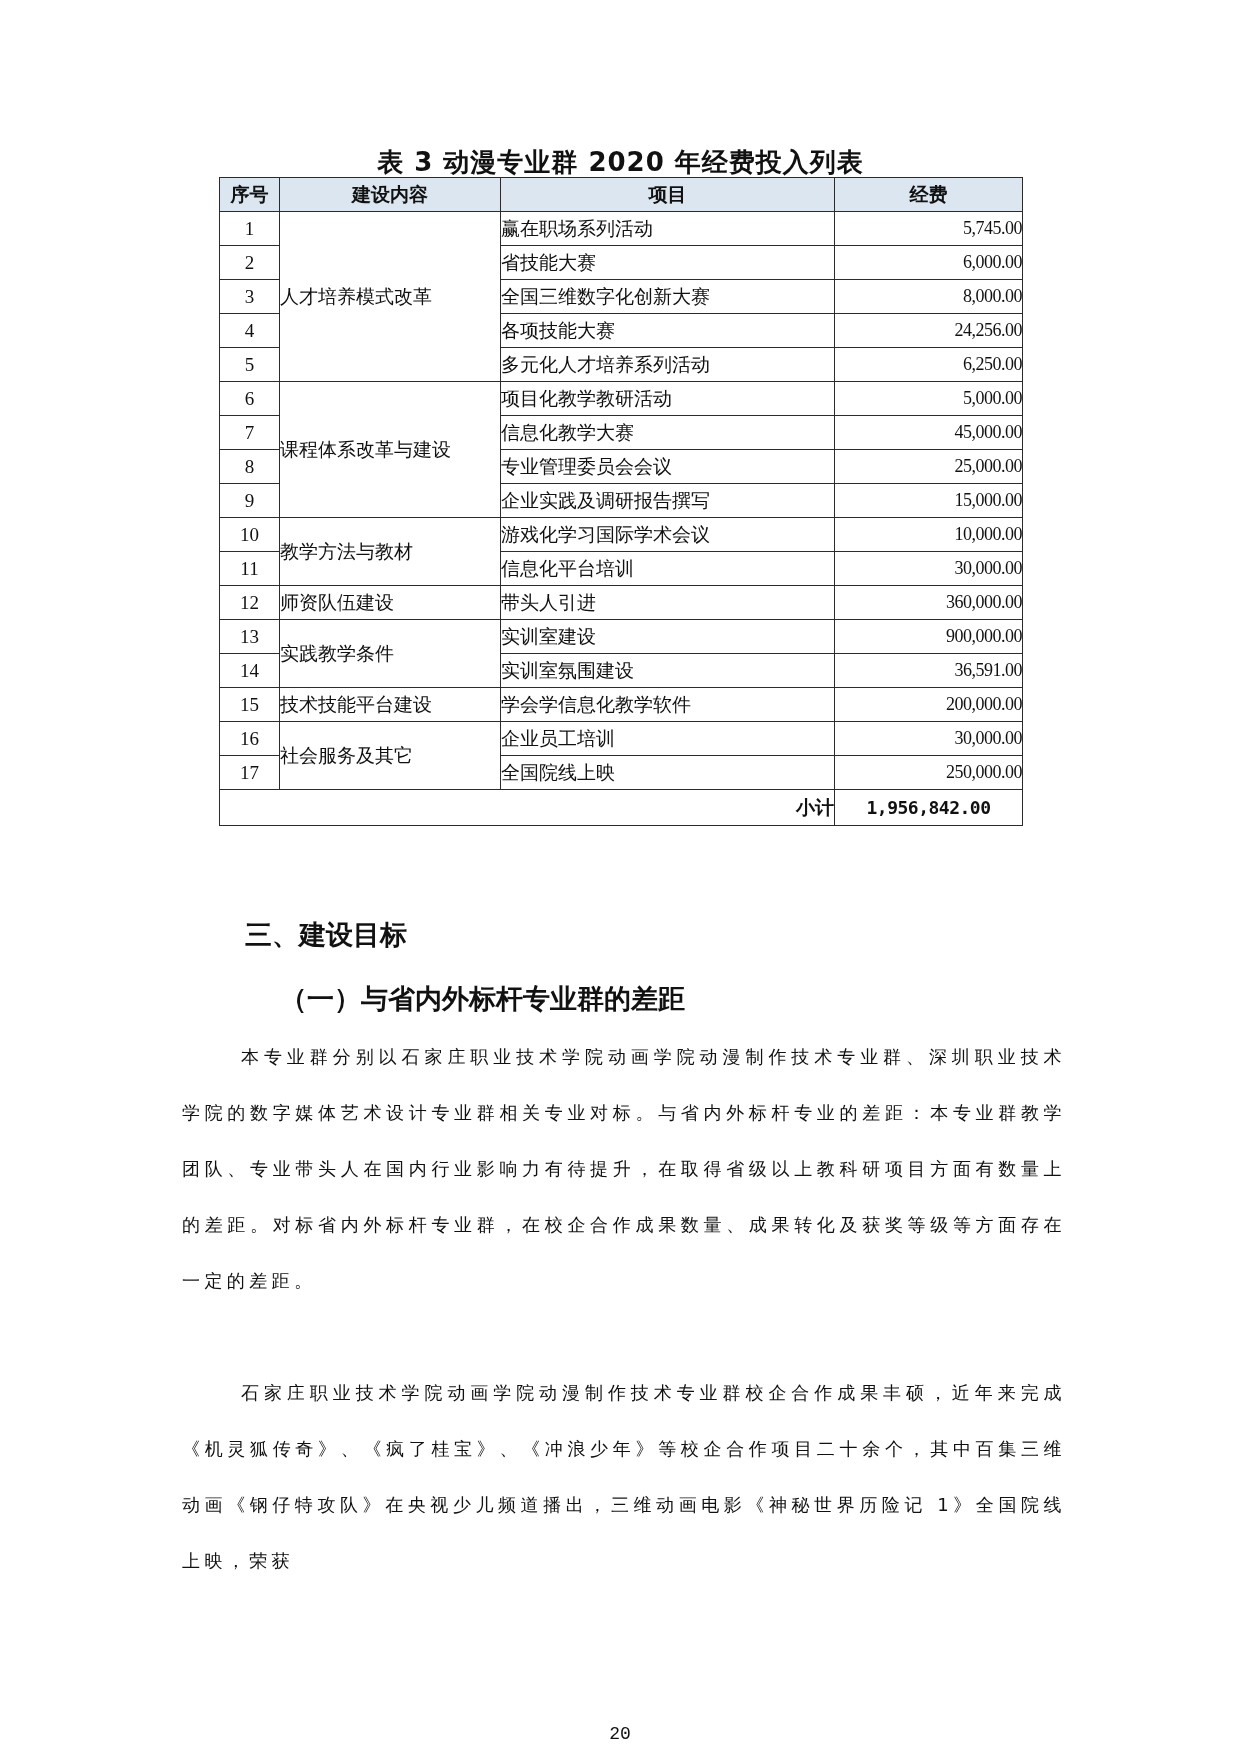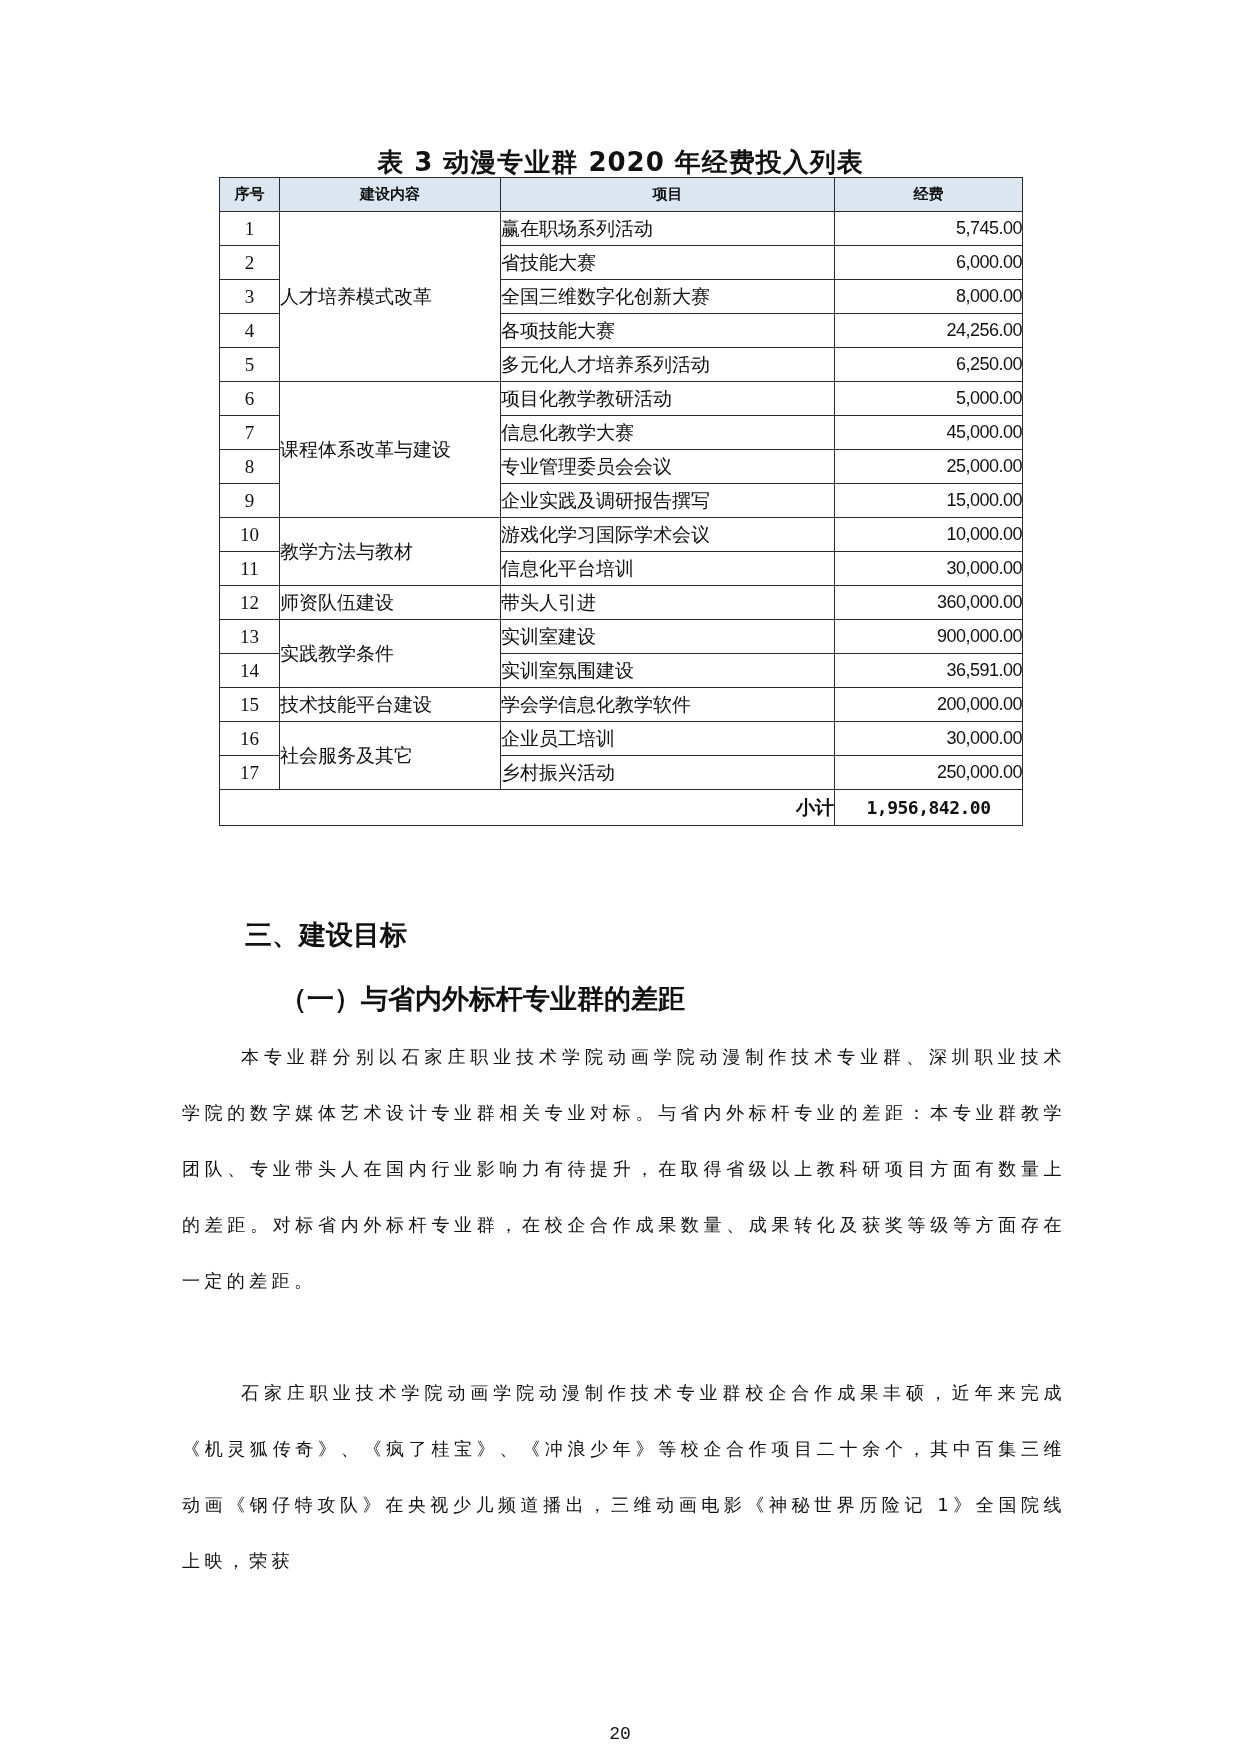--- a/index.html
+++ b/index.html
@@ -50,27 +50,27 @@
       height: 33px;
       padding: 0;
       line-height: 33px;
       white-space: nowrap;
       overflow: hidden;
     }
     table.budget th {
       background: #dce6f1;
       font-family: "DejaVu Sans", "Liberation Sans", sans-serif;
       font-weight: bold;
-      font-size: 15px;
+      font-size: 19px;
       text-align: center;
     }
     td.seq { text-align: center; font-family: "Liberation Serif", serif; }
     td.group { text-align: left; padding-left: 12px; vertical-align: middle; font-family: "DejaVu Sans", "Liberation Sans", sans-serif; font-size: 19px; }
     td.item { text-align: left; padding-left: 10px; font-family: "DejaVu Sans", "Liberation Sans", sans-serif; font-size: 19px; }
-    td.fee { text-align: right; padding-right: 10px; font-family: Liberation Sans, sans-serif; font-size: 18px; letter-spacing: -0.5px; }
+    td.fee { text-align: right; padding-right: 10px; font-family: Liberation Serif, serif; font-size: 18px; letter-spacing: -0.5px; }
     tr.subtotal td { height: 35px; line-height: 35px; }
     td.subtotal-label { text-align: right; padding-right: 10px; font-family: "DejaVu Sans", "Liberation Sans", sans-serif; font-weight: bold; font-size: 19px; }
     td.subtotal-value { text-align: center; font-family: "DejaVu Sans Mono", "Liberation Mono", monospace; font-weight: bold; font-size: 18px; letter-spacing: -0.5px; }
 
     .h1 {
       position: absolute;
       left: 245px;
       top: 917px;
       font-family: "DejaVu Sans", "Liberation Sans", sans-serif;
       font-weight: bold;
@@ -225,21 +225,21 @@
       </tr>
 
       <tr>
         <td class="seq">16</td>
         <td class="group" rowspan="2">社会服务及其它</td>
         <td class="item">企业员工培训</td>
         <td class="fee">30,000.00</td>
       </tr>
       <tr>
         <td class="seq">17</td>
-        <td class="item">乡村振兴活动</td>
+        <td class="item">全国院线上映</td>
         <td class="fee">250,000.00</td>
       </tr>
 
       <tr class="subtotal">
         <td class="subtotal-label" colspan="3">小计</td>
         <td class="subtotal-value">1,956,842.00</td>
       </tr>
     </tbody>
   </table>
 

